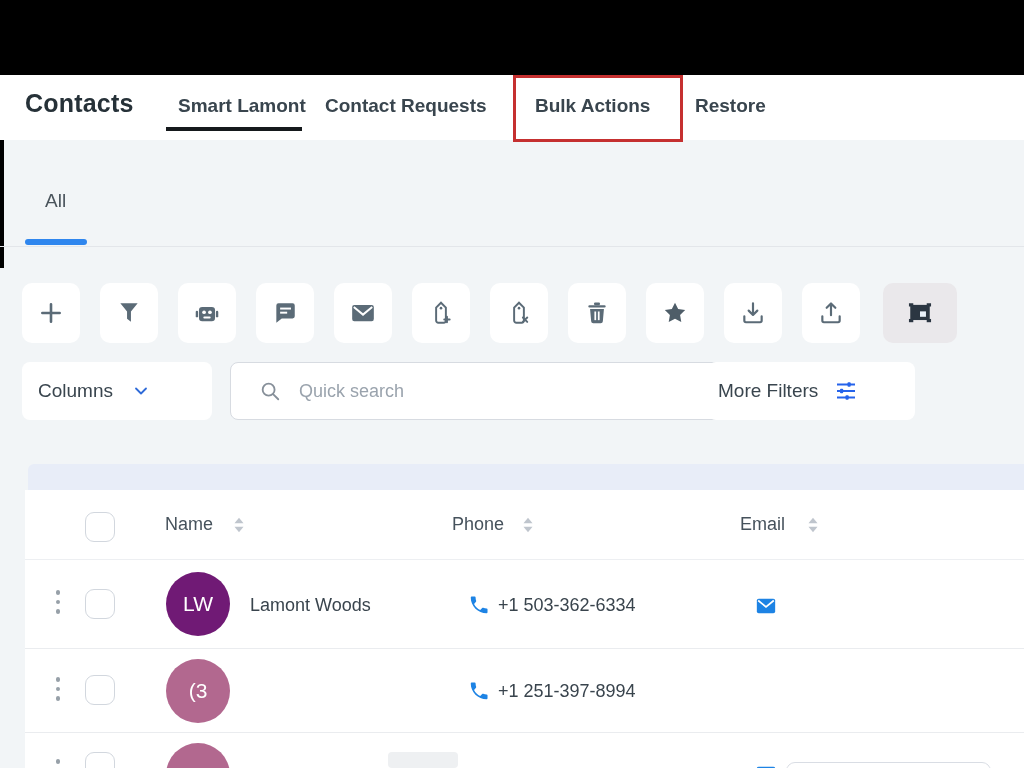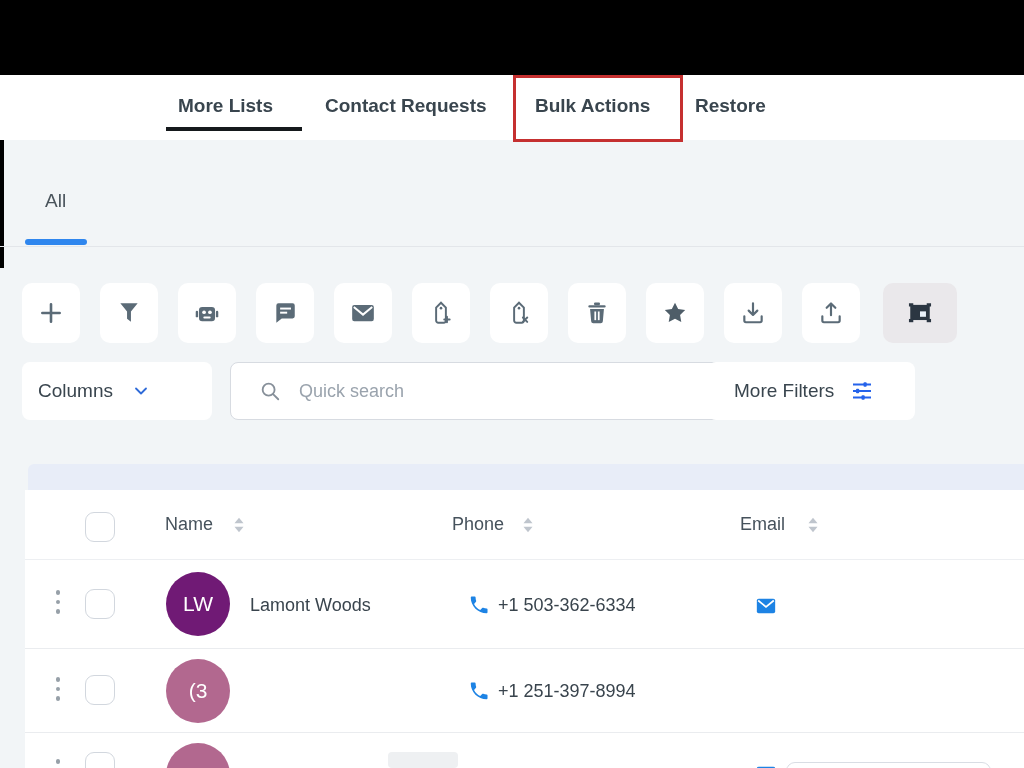--- a/index.html
+++ b/index.html
@@ -35,21 +35,21 @@
 
   
   .columns-btn { position:absolute; left:22px; top:362px; width:190px; height:58px; background:#fff; border-radius:8px; display:flex; align-items:center; cursor:pointer; }
   .columns-btn .lbl { margin-left:16px; font-size:19px; color:#39454e; }
   .columns-btn svg { margin-left:18px; width:20px; height:20px; }
   .search-box { position:absolute; left:230px; top:362px; width:500px; height:58px; background:#fff; border:1px solid #d7dbe1; border-radius:8px; display:flex; align-items:center; }
   .search-box svg { margin-left:28px; width:22px; height:22px; flex:0 0 auto; }
   .search-box input { border:none; outline:none; margin-left:18px; font-size:18px; color:#39454e; width:340px; font-family:"Liberation Sans", sans-serif; background:transparent; }
   .search-box input::placeholder { color:#9aa3ad; }
   .morefilters-btn { position:absolute; left:708px; top:362px; width:207px; height:58px; background:#fff; border-radius:8px; display:flex; align-items:center; cursor:pointer; }
-  .morefilters-btn .lbl { margin-left:26px; font-size:19px; color:#39454e; }
+  .morefilters-btn .lbl { margin-left:10px; font-size:19px; color:#39454e; }
   .morefilters-btn svg { margin-left:16px; width:24px; height:24px; }
 
   
   .band { position:absolute; left:28px; top:464px; width:1060px; height:26px; background:#e8edf8; border-radius:6px 6px 0 0; }
   .thead { position:absolute; left:25px; top:490px; width:1080px; height:70px; background:#fff; border-bottom:1px solid #edeff2; }
   .trow { position:absolute; left:25px; width:1080px; background:#fff; border-bottom:1px solid #eaecef; }
   .row-1 { top:560px; height:89px; }
   .row-2 { top:649px; height:84px; }
   .row-3 { top:733px; height:80px; border-bottom:none; }
 
@@ -68,21 +68,22 @@
 </style>
 </head>
 <body>
 
 <div class="screen">
 
   <div class="topbar"></div>
   <div class="left-strip"></div>
 
   <div class="nav">
-    <div class="nav-tab tab-smart">More Lists</div>
+    <div class="nav-title">Contacts</div>
+    <div class="nav-tab tab-smart">Smart Lamont</div>
     <div class="nav-tab tab-requests">Contact Requests</div>
     <div class="nav-tab tab-bulk">Bulk Actions</div>
     <div class="nav-tab tab-restore">Restore</div>
     <div class="tab-underline"></div>
   </div>
   <div class="red-box"></div>
 
   <div class="all-tab">All</div>
   <div class="all-underline"></div>
   <div class="all-hairline"></div>

